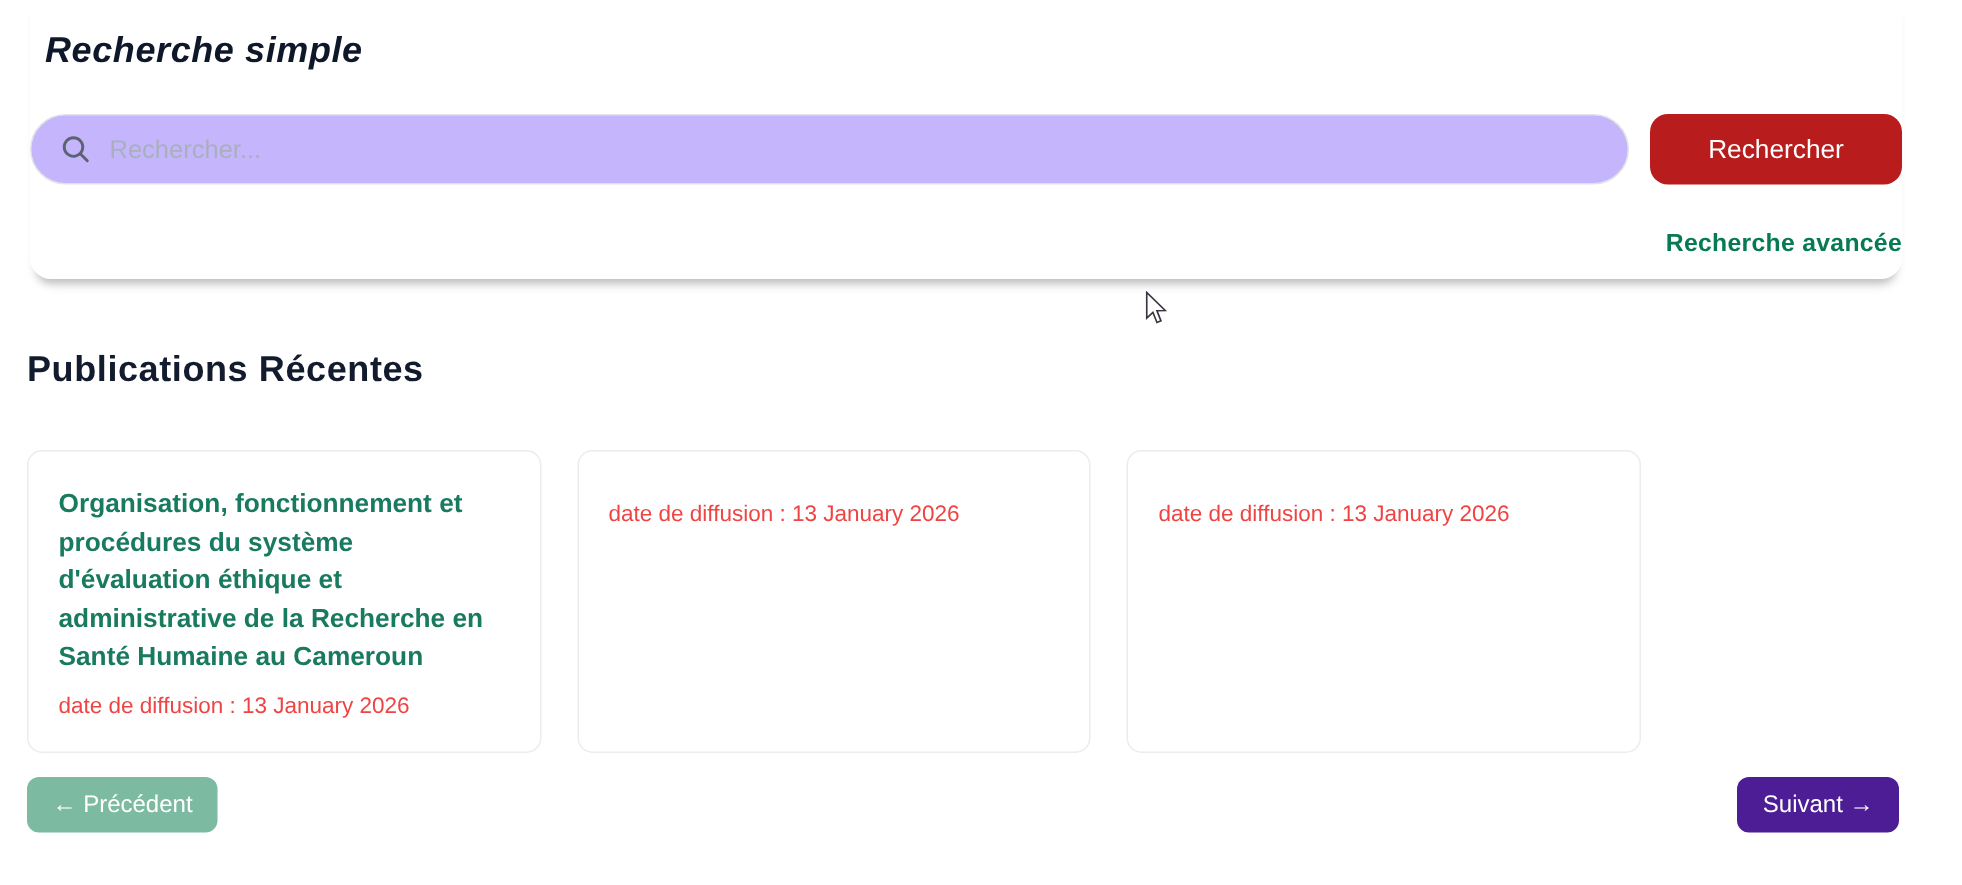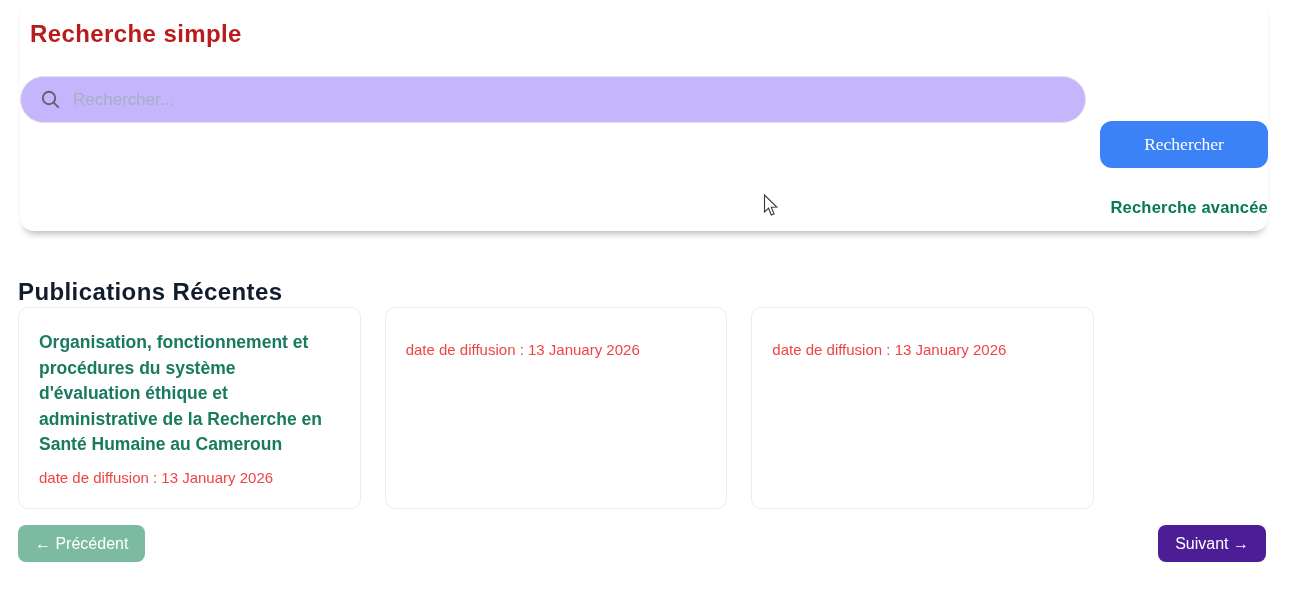--- a/index.html
+++ b/index.html
@@ -18,22 +18,23 @@
     padding: 20px 0 13px 0;
     border-radius: 0 0 14px 14px;
     background: #ffffff;
     box-shadow: 0 7px 6px -4px rgba(110,110,110,0.45);
   }
   .hero h1 {
     margin-left: 10px;
     font-size: 24px;
     font-weight: 800;
     letter-spacing: 0.4px;
-    color: #b91c1c;
+    color: #0f172a;
     line-height: 28px;
+    font-style: italic;
   }
   .search-row {
     display: flex;
     gap: 14px;
     margin-top: 28px;
   }
   .search-input-wrap {
     flex: 1;
     height: 47px;
     border: 1px solid #e2e3e8;
@@ -53,26 +54,25 @@
     font-size: 17px;
     color: #39404d;
     background: transparent;
   }
   .search-input-wrap input::placeholder { color: #a9b0bc; }
   .btn-search {
     width: 168px;
     height: 47px;
     border: none;
     border-radius: 12px;
-    background: #3b82f6;
+    background: #b91c1c;
     color: #ffffff;
-    font-family: Liberation Serif, serif;
+    font-family: Liberation Sans, sans-serif;
     font-size: 17.5px;
     cursor: pointer;
-    margin-top: 45px;
   }
   .advanced-row {
     text-align: right;
     margin-top: 29px;
     line-height: 20px;
   }
   .advanced-row a {
     color: #077a53;
     font-weight: 700;
     font-size: 16.5px;
@@ -85,20 +85,21 @@
   .content { margin: 0 42px 0 18px; width: 1076px; }
   .content h2 {
     margin-top: 46px;
     font-size: 24px;
     font-weight: 800;
     letter-spacing: 0.4px;
     color: #131b2e;
     line-height: 30px;
   }
   .cards {
+    margin-top: 38px;
     display: grid;
     grid-template-columns: repeat(3, 1fr);
     gap: 24px;
   }
   .pub-card {
     height: 202px;
     background: #ffffff;
     border: 1px solid #ececee;
     border-radius: 10px;
     padding: 22px 22px 0 20px;

